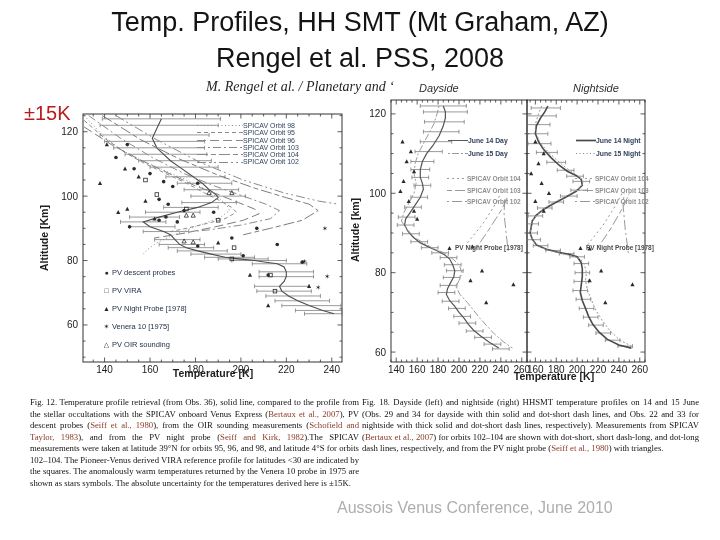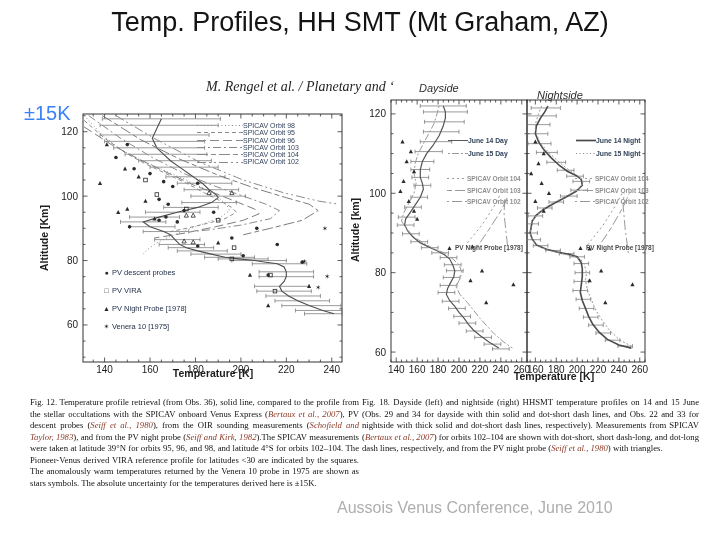--- a/index.html
+++ b/index.html
@@ -1,26 +1,26 @@
 <!DOCTYPE html>
 <html><head>
 <meta charset="utf-8">
 <style>
   html,body{margin:0;padding:0;background:#e8e8e8;}
   .slide{position:relative;width:720px;height:540px;background:#ffffff;overflow:hidden;
          font-family:"Liberation Sans",sans-serif;}
   .slide-title{position:absolute;left:0;top:4px;width:720px;text-align:center;
                font-size:27px;line-height:36px;color:#141414;}
-  .pm15{position:absolute;left:24px;top:102px;font-size:20px;color:#3b82f6;}
+  .pm15{position:absolute;left:24px;top:102px;font-size:20px;color:#b91c1c;}
   .jhead{position:absolute;left:175px;top:79px;width:250px;text-align:center;
          font-family:"Liberation Serif",serif;font-style:italic;font-weight:normal;
          font-size:14px;color:#232323;}
   .panel-title{position:absolute;font-size:11px;color:#2e2e2e;width:80px;font-style:italic;}
   #pt-day{left:419px;top:82px;}
-  #pt-night{left:537px;top:82px;margin-top:7px;}
+  #pt-night{left:573px;top:82px;}
   .axlab{position:absolute;font-size:10.5px;font-weight:bold;color:#1d1d1d;text-align:center;}
   #yl12{left:-16px;top:232px;width:120px;transform:rotate(-90deg);}
   #xl12{left:148px;top:367px;width:130px;}
   #yl18{left:295px;top:224px;width:120px;transform:rotate(-90deg);}
   #xl18{left:489px;top:370px;width:130px;}
   #charts-svg{position:absolute;left:0;top:0;}
   .leg{position:absolute;}
   .lrow{display:flex;align-items:center;white-space:nowrap;}
   .lsamp{display:inline-block;flex:0 0 auto;}
   .lsamp line{stroke:#8a8a8a;stroke-width:1;}
@@ -45,30 +45,31 @@
   #legday-june{left:448px;top:134px;}
   #legday-spicav{left:447px;top:173px;}
   #legday-pv{left:444px;top:243px;}
   #legnight-june{left:576px;top:134px;}
   #legnight-spicav{left:575px;top:173px;}
   #legnight-pv{left:575px;top:243px;}
   .caption{position:absolute;font-family:"Liberation Serif",serif;font-size:8.7px;
            line-height:1.33;text-align:justify;color:#121212;}
   #cap12{left:30px;top:397px;width:329px;}
   #cap18{left:362px;top:397px;width:337px;}
-  .cite{color:#8a3a28;font-style:italic;}
+  .cite{color:#8a3a28;}
   .footer{position:absolute;left:337px;top:499px;font-size:16px;color:#aeaeae;}
 </style>
 </head>
 <body>
 
 <div class="slide">
 
   <div class="slide-title">
     <div>Temp. Profiles, HH SMT (Mt Graham, AZ)</div>
+    <div>Rengel et al. PSS, 2008</div>
   </div>
 
   <div class="pm15">±15K</div>
 
   <div class="jhead">M. Rengel et al.  /  Planetary and ‘</div>
 
   <div class="panel-title" id="pt-day">Dayside</div>
   <div class="panel-title" id="pt-night">Nightside</div>
 
   <svg id="charts-svg" width="720" height="540">
@@ -788,20 +789,24 @@
       <span>PV VIRA</span>
     </div>
     <div class="lrow">
       <span class="msym">▲</span>
       <span>PV Night Probe [1978]</span>
     </div>
     <div class="lrow">
       <span class="msym">✶</span>
       <span>Venera 10 [1975]</span>
     </div>
+    <div class="lrow">
+      <span class="msym">△</span>
+      <span>PV OIR sounding</span>
+    </div>
   </div>
 
   <div class="leg leg-june" id="legday-june">
     <div class="lrow">
       <svg class="lsamp s-solid" width="20" height="5">
           <line x1="0" y1="2.5" x2="20" y2="2.5"></line>
         </svg>
       <span>June 14 Day</span>
     </div>
     <div class="lrow">

